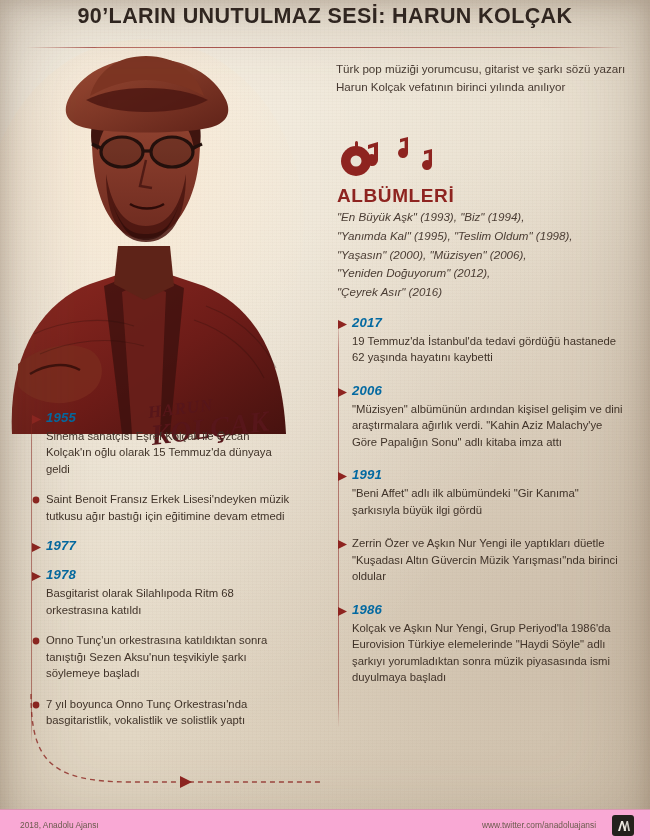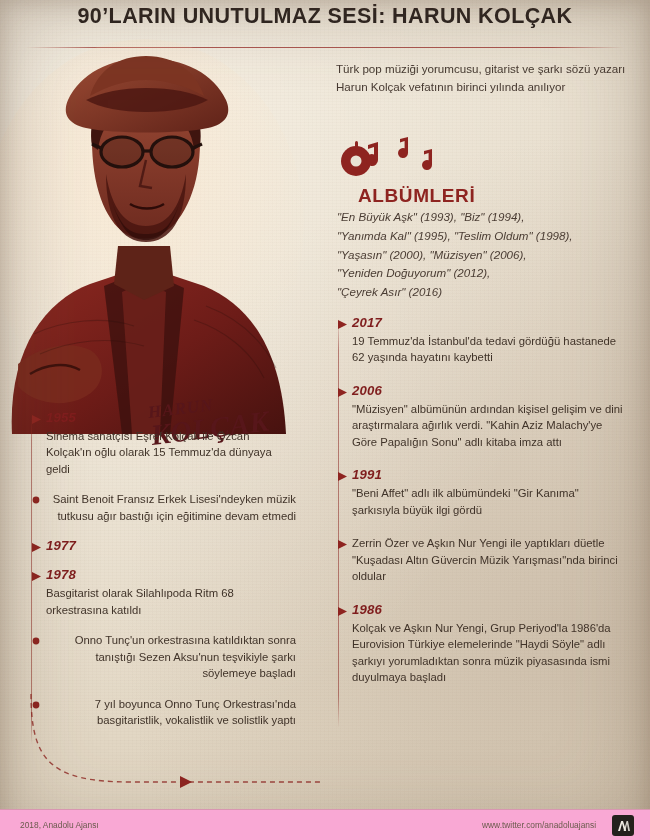--- a/index.html
+++ b/index.html
@@ -67,38 +67,38 @@
     position:absolute;left:336px;top:60px;width:292px;
     font-size:11.6px;line-height:1.52;color:#473a32;
   }
 
   
   .musicicon{position:absolute;left:338px;top:135px;width:110px;height:48px;}
 
   
   .albums-h{
     position:absolute;left:337px;top:185px;
-    font-size:19px;font-weight:bold;color:#8e2420;letter-spacing:.6px;margin-left:21px;
+    font-size:19px;font-weight:bold;color:#8e2420;letter-spacing:.6px;
   }
   .albums{
     position:absolute;left:337px;top:208px;width:300px;
     font-style:italic;font-size:11.6px;line-height:1.62;color:#4a3c33;
   }
 
   
   .ev{position:absolute;}
   .ev .yr{
-    font-size:13.2px;font-weight:bold;color:#7f1d1d;font-style:italic;
+    font-size:13.2px;font-weight:bold;color:#0369a1;font-style:italic;
     margin:0 0 3px 0;letter-spacing:.2px;
   }
   .ev .txt{font-size:11.3px;line-height:1.46;color:#403329;}
   .bullet{
     position:absolute;left:-15px;top:1px;width:11px;height:11px;
   }
-  .sub{position:relative;margin-top:9px;text-align:right;}
+  .sub{position:relative;margin-top:9px;}
   .sub .txt{font-size:11.3px;line-height:1.46;color:#403329;}
 
   .col-left{position:absolute;left:46px;top:410px;width:250px;}
   .col-right{position:absolute;left:352px;top:315px;width:272px;}
   .col-left .ev, .col-left .sub{position:relative;margin-bottom:14px;}
   .col-right .ev{position:relative;margin-bottom:17px;}
 
   
   .vline{
     position:absolute;width:1.4px;

